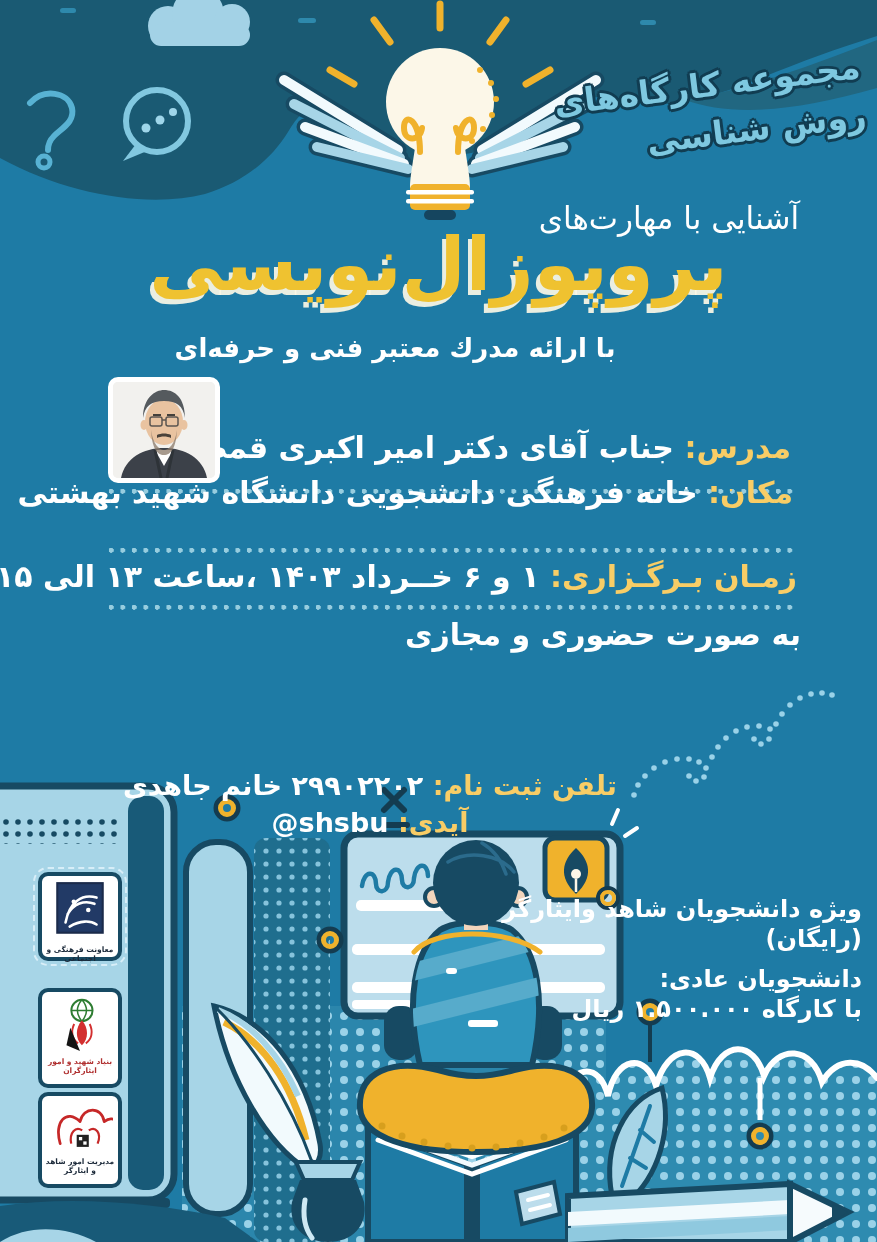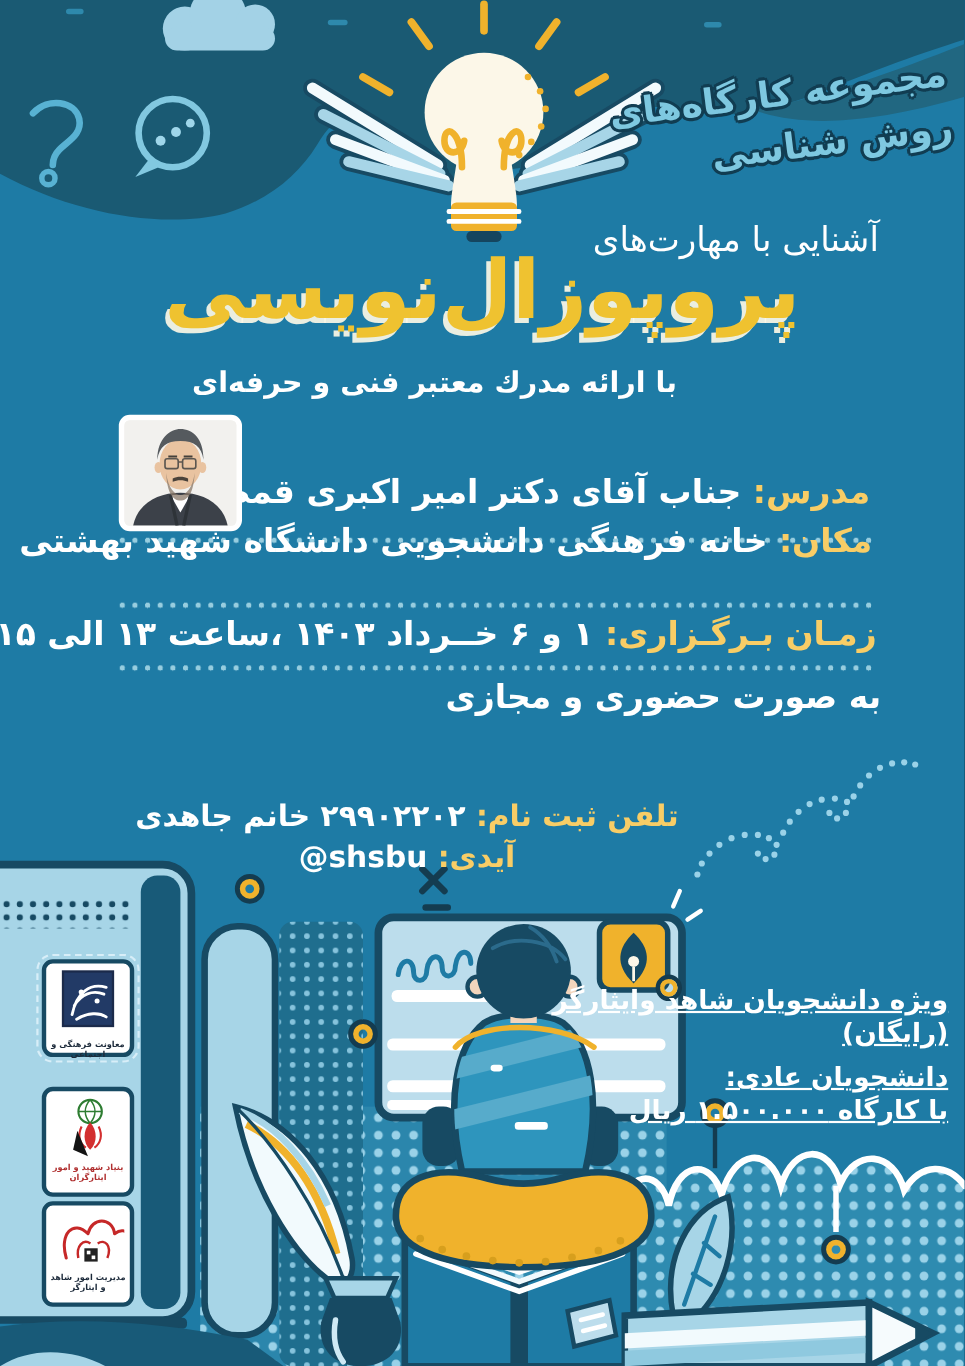--- a/index.html
+++ b/index.html
@@ -29,25 +29,25 @@
   .row1{top:430px;right:86px;}
   .row2{top:475px;right:84px;}
   .row3{top:559px;right:80px;}
   .row4{top:617px;right:76px;left:130px;display:flex;gap:36px;}
   .dotsep{
     position:absolute;z-index:5;left:108px;right:82px;height:7px;
     background:radial-gradient(circle 2.6px at 3.2px 3.2px,#97CDDF 2.4px,rgba(0,0,0,0) 2.6px);
     background-size:11.5px 7px;background-repeat:repeat-x;
   }
   .sep1{top:488px;} .sep2{top:547px;} .sep3{top:604px;}
-  .contact{left:105px;width:530px;text-align:center;color:#fff;font-size:27px;font-weight:bold;}
+  .contact{left:105px;width:530px;text-align:center;color:#fff;font-size:27px;font-weight:bold;margin-top:43px;}
   .contact .lbl{color:#F8CD66;}
   .phone{top:727px;} .tgid{top:764px;}
   .ltr{direction:ltr;unicode-bidi:embed;}
-  .pricing{top:894px;right:15px;text-align:right;color:#fff;font-size:24px;font-weight:bold;line-height:30px;text-decoration:underline;}
+  .pricing{top:894px;right:15px;text-align:right;color:#fff;font-size:24px;font-weight:bold;line-height:30px;}
   .pricing .grp2{margin-top:10px;}
   .photo{
     position:absolute;z-index:6;left:108px;top:377px;width:112px;height:106px;
     background:#f2f1ee;border:5px solid #fff;border-radius:10px;box-sizing:border-box;overflow:hidden;
   }
   .logo-box{
     position:absolute;z-index:6;left:38px;width:84px;background:#fff;
     border:4px solid #174A63;border-radius:10px;box-sizing:border-box;
     text-align:center;padding:3px 2px 2px;
   }

